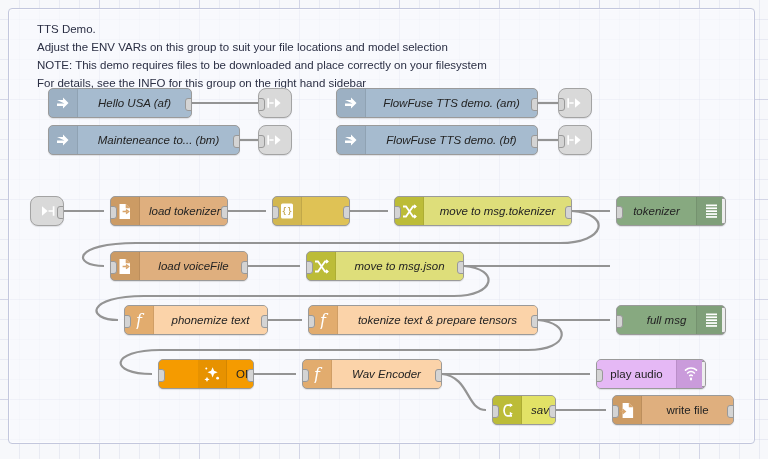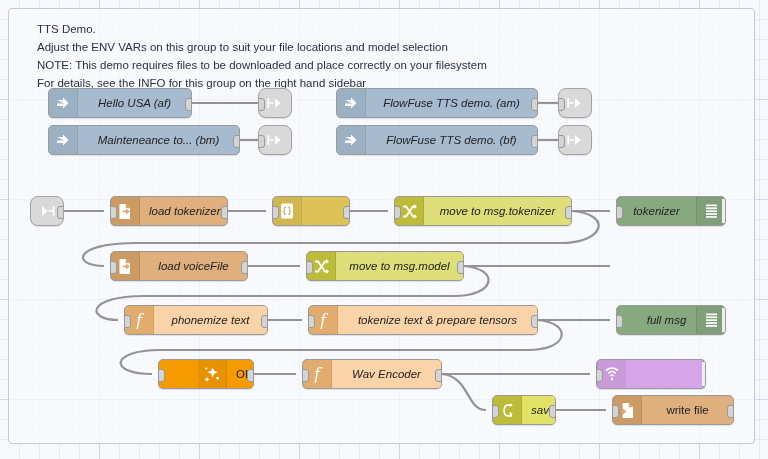--- a/index.html
+++ b/index.html
@@ -333,21 +333,21 @@
 
   <div class="node n-change" style="left:306px;top:251px;width:158px;">
     <div class="port in"></div>
     <div class="ico">
       <svg class="gi" width="17" height="17" viewBox="0 0 17 17">
           <path d="M2 3.5h3l7 10h3M2 13.5h3l7-10h3" stroke="#fff" stroke-width="1.8" fill="none"></path>
           <path d="M13 1.2l3 2.3-3 2.3zM13 11.2l3 2.3-3 2.3z" fill="#fff"></path>
         </svg>
     </div>
     <div class="body">
-        <span class="lbl">move to msg.model</span>
+        <span class="lbl">move to msg.json</span>
       </div>
     <div class="port out"></div>
   </div>
 
 
   <div class="node n-function" style="left:124px;top:305px;width:144px;">
     <div class="port in"></div>
     <div class="ico">
       <svg class="gi" width="16" height="18" viewBox="0 0 16 18">
           <text x="8" y="14.5" font-family="DejaVu Serif, serif" font-style="italic" font-size="16" fill="#fff" text-anchor="middle">f</text>
@@ -417,20 +417,23 @@
         </svg>
     </div>
     <div class="body">
         <span class="lbl">Wav Encoder</span>
       </div>
     <div class="port out"></div>
   </div>
 
   <div class="node n-audio" style="left:596px;top:359px;width:110px;">
     <div class="port in"></div>
+    <div class="body">
+        <span class="lbl plain">play audio</span>
+      </div>
     <div class="ico right">
       <svg class="gi" width="16" height="18" viewBox="0 0 16 18">
           <g fill="none" stroke="#fff" stroke-width="1.6" stroke-linecap="round">
             <path d="M2.5 5.2a8 8 0 0 1 11 0"></path>
             <path d="M4.6 8a5 5 0 0 1 6.8 0"></path>
             <path d="M6.7 10.6a2 2 0 0 1 2.6 0"></path>
           </g>
           <rect x="7" y="12.4" width="2" height="3.2" rx="1" fill="#fff"></rect>
         </svg>
     </div>

